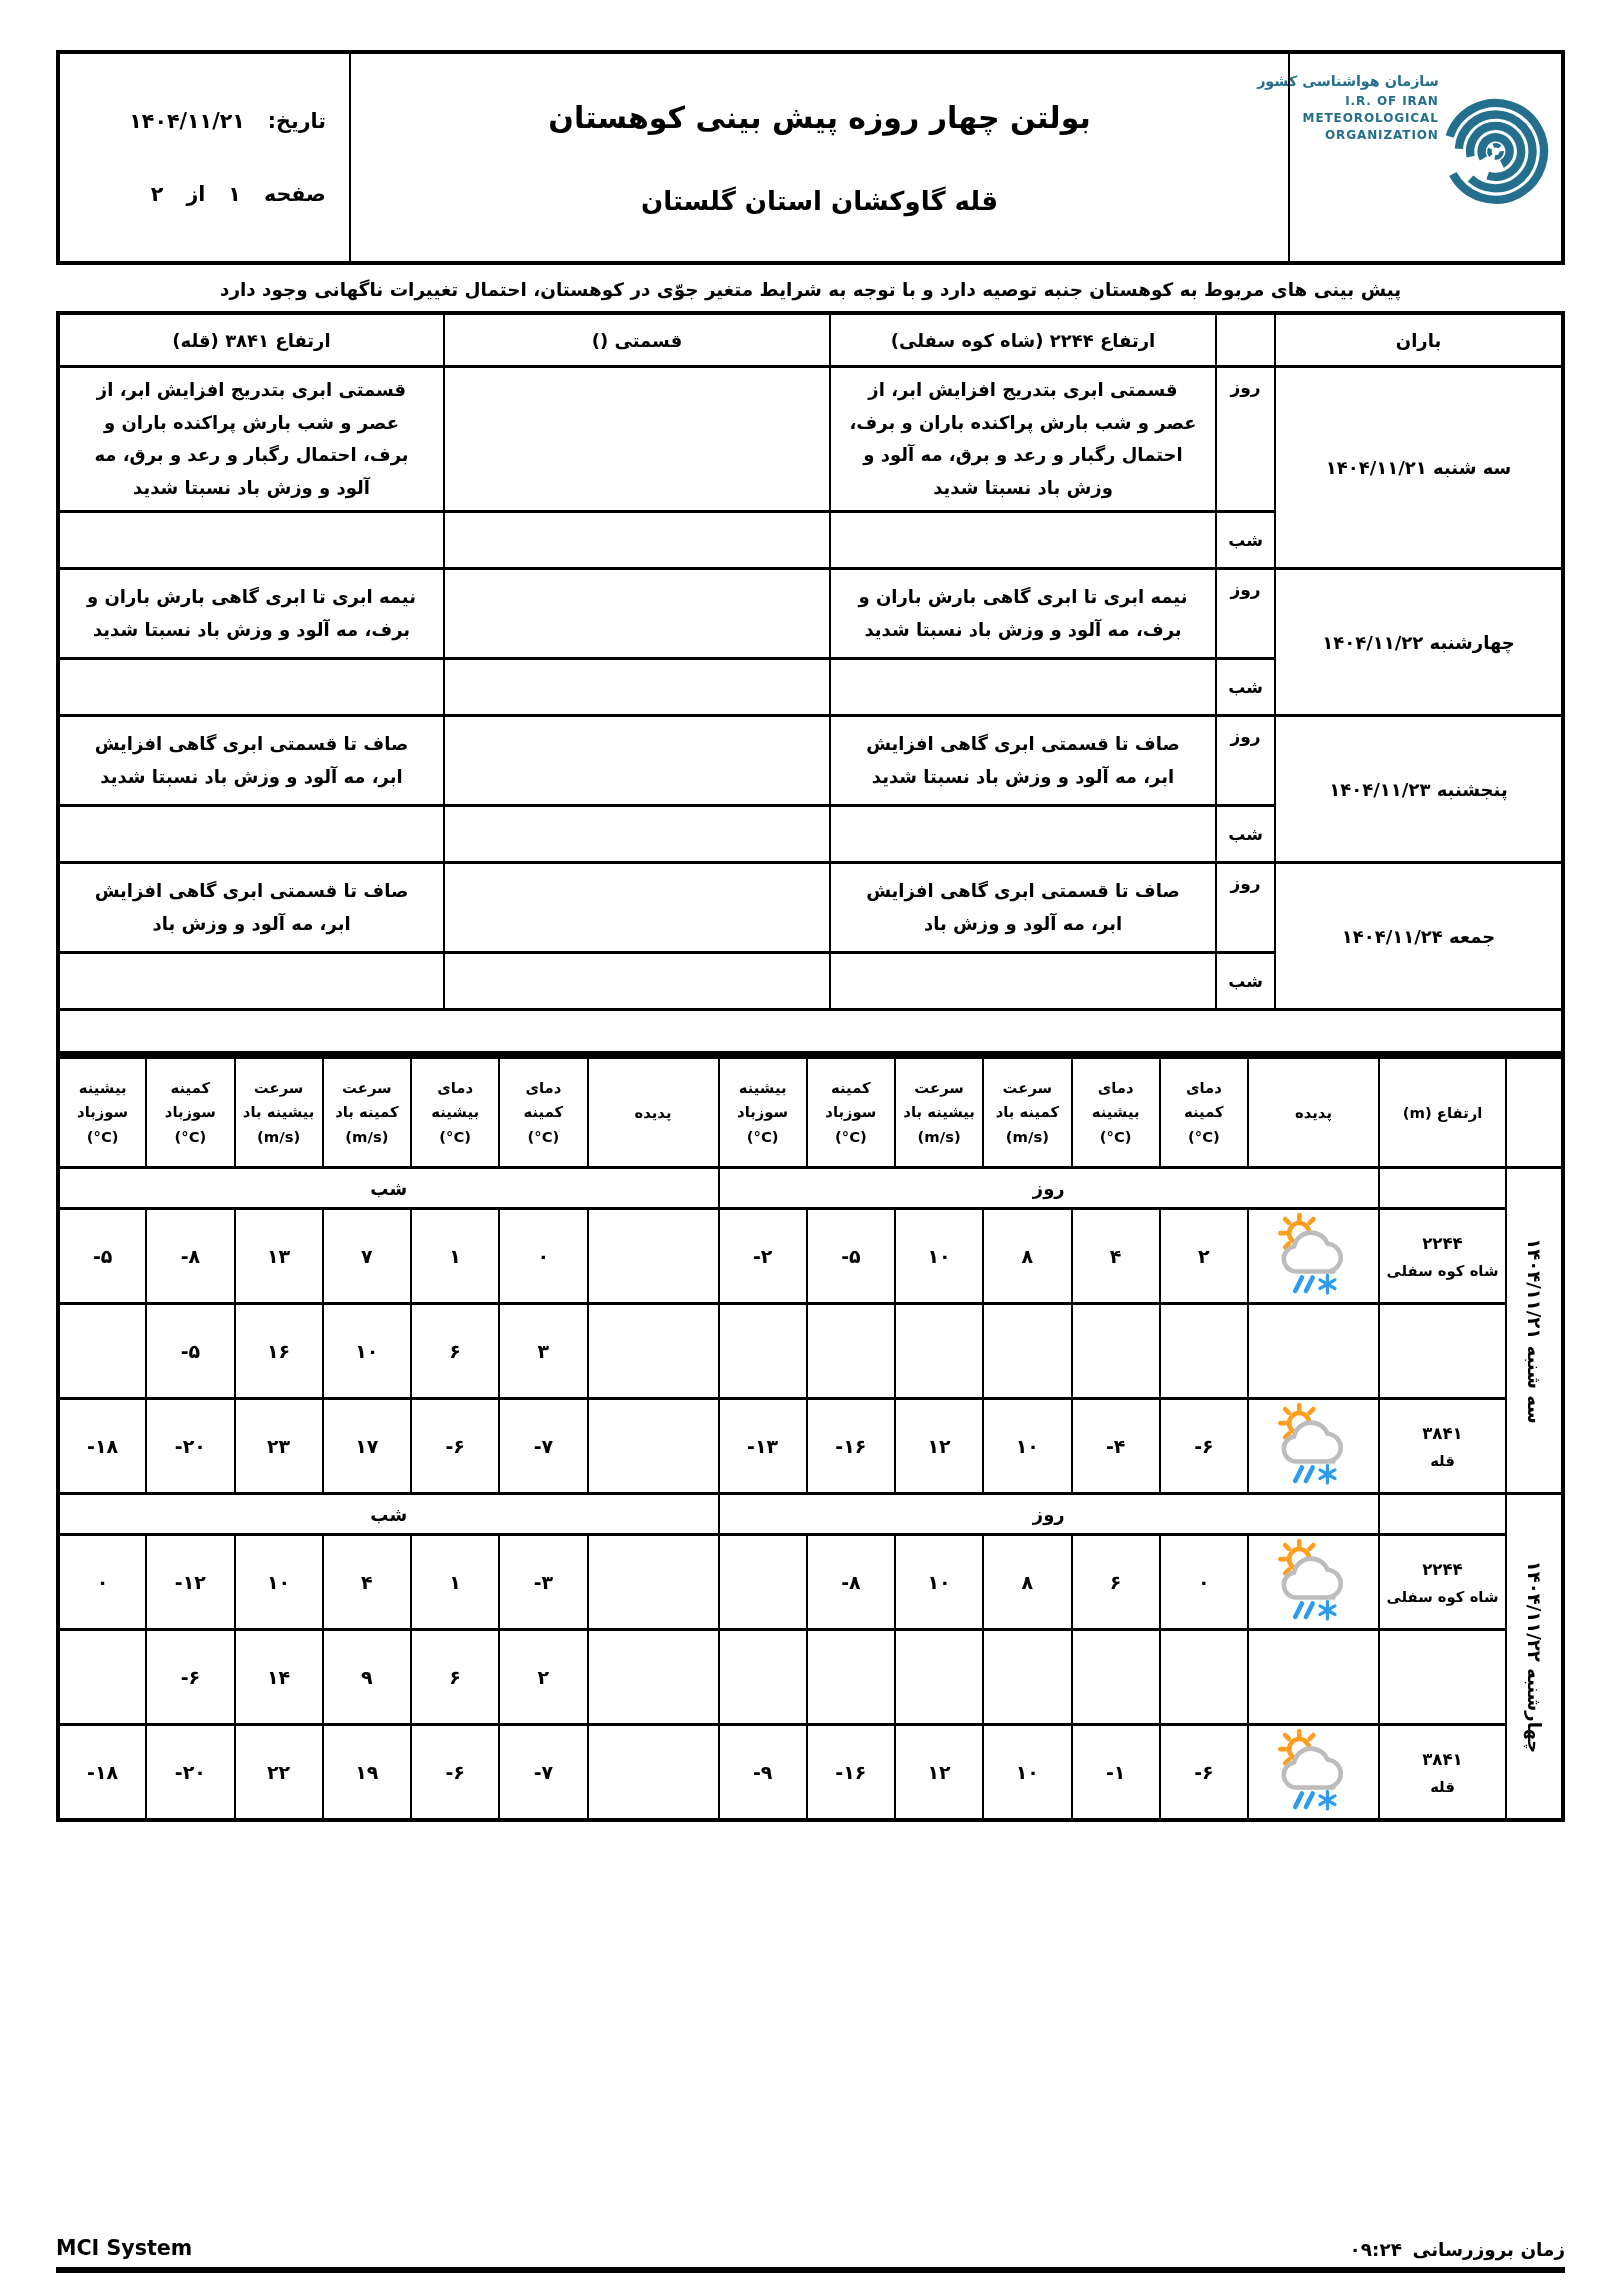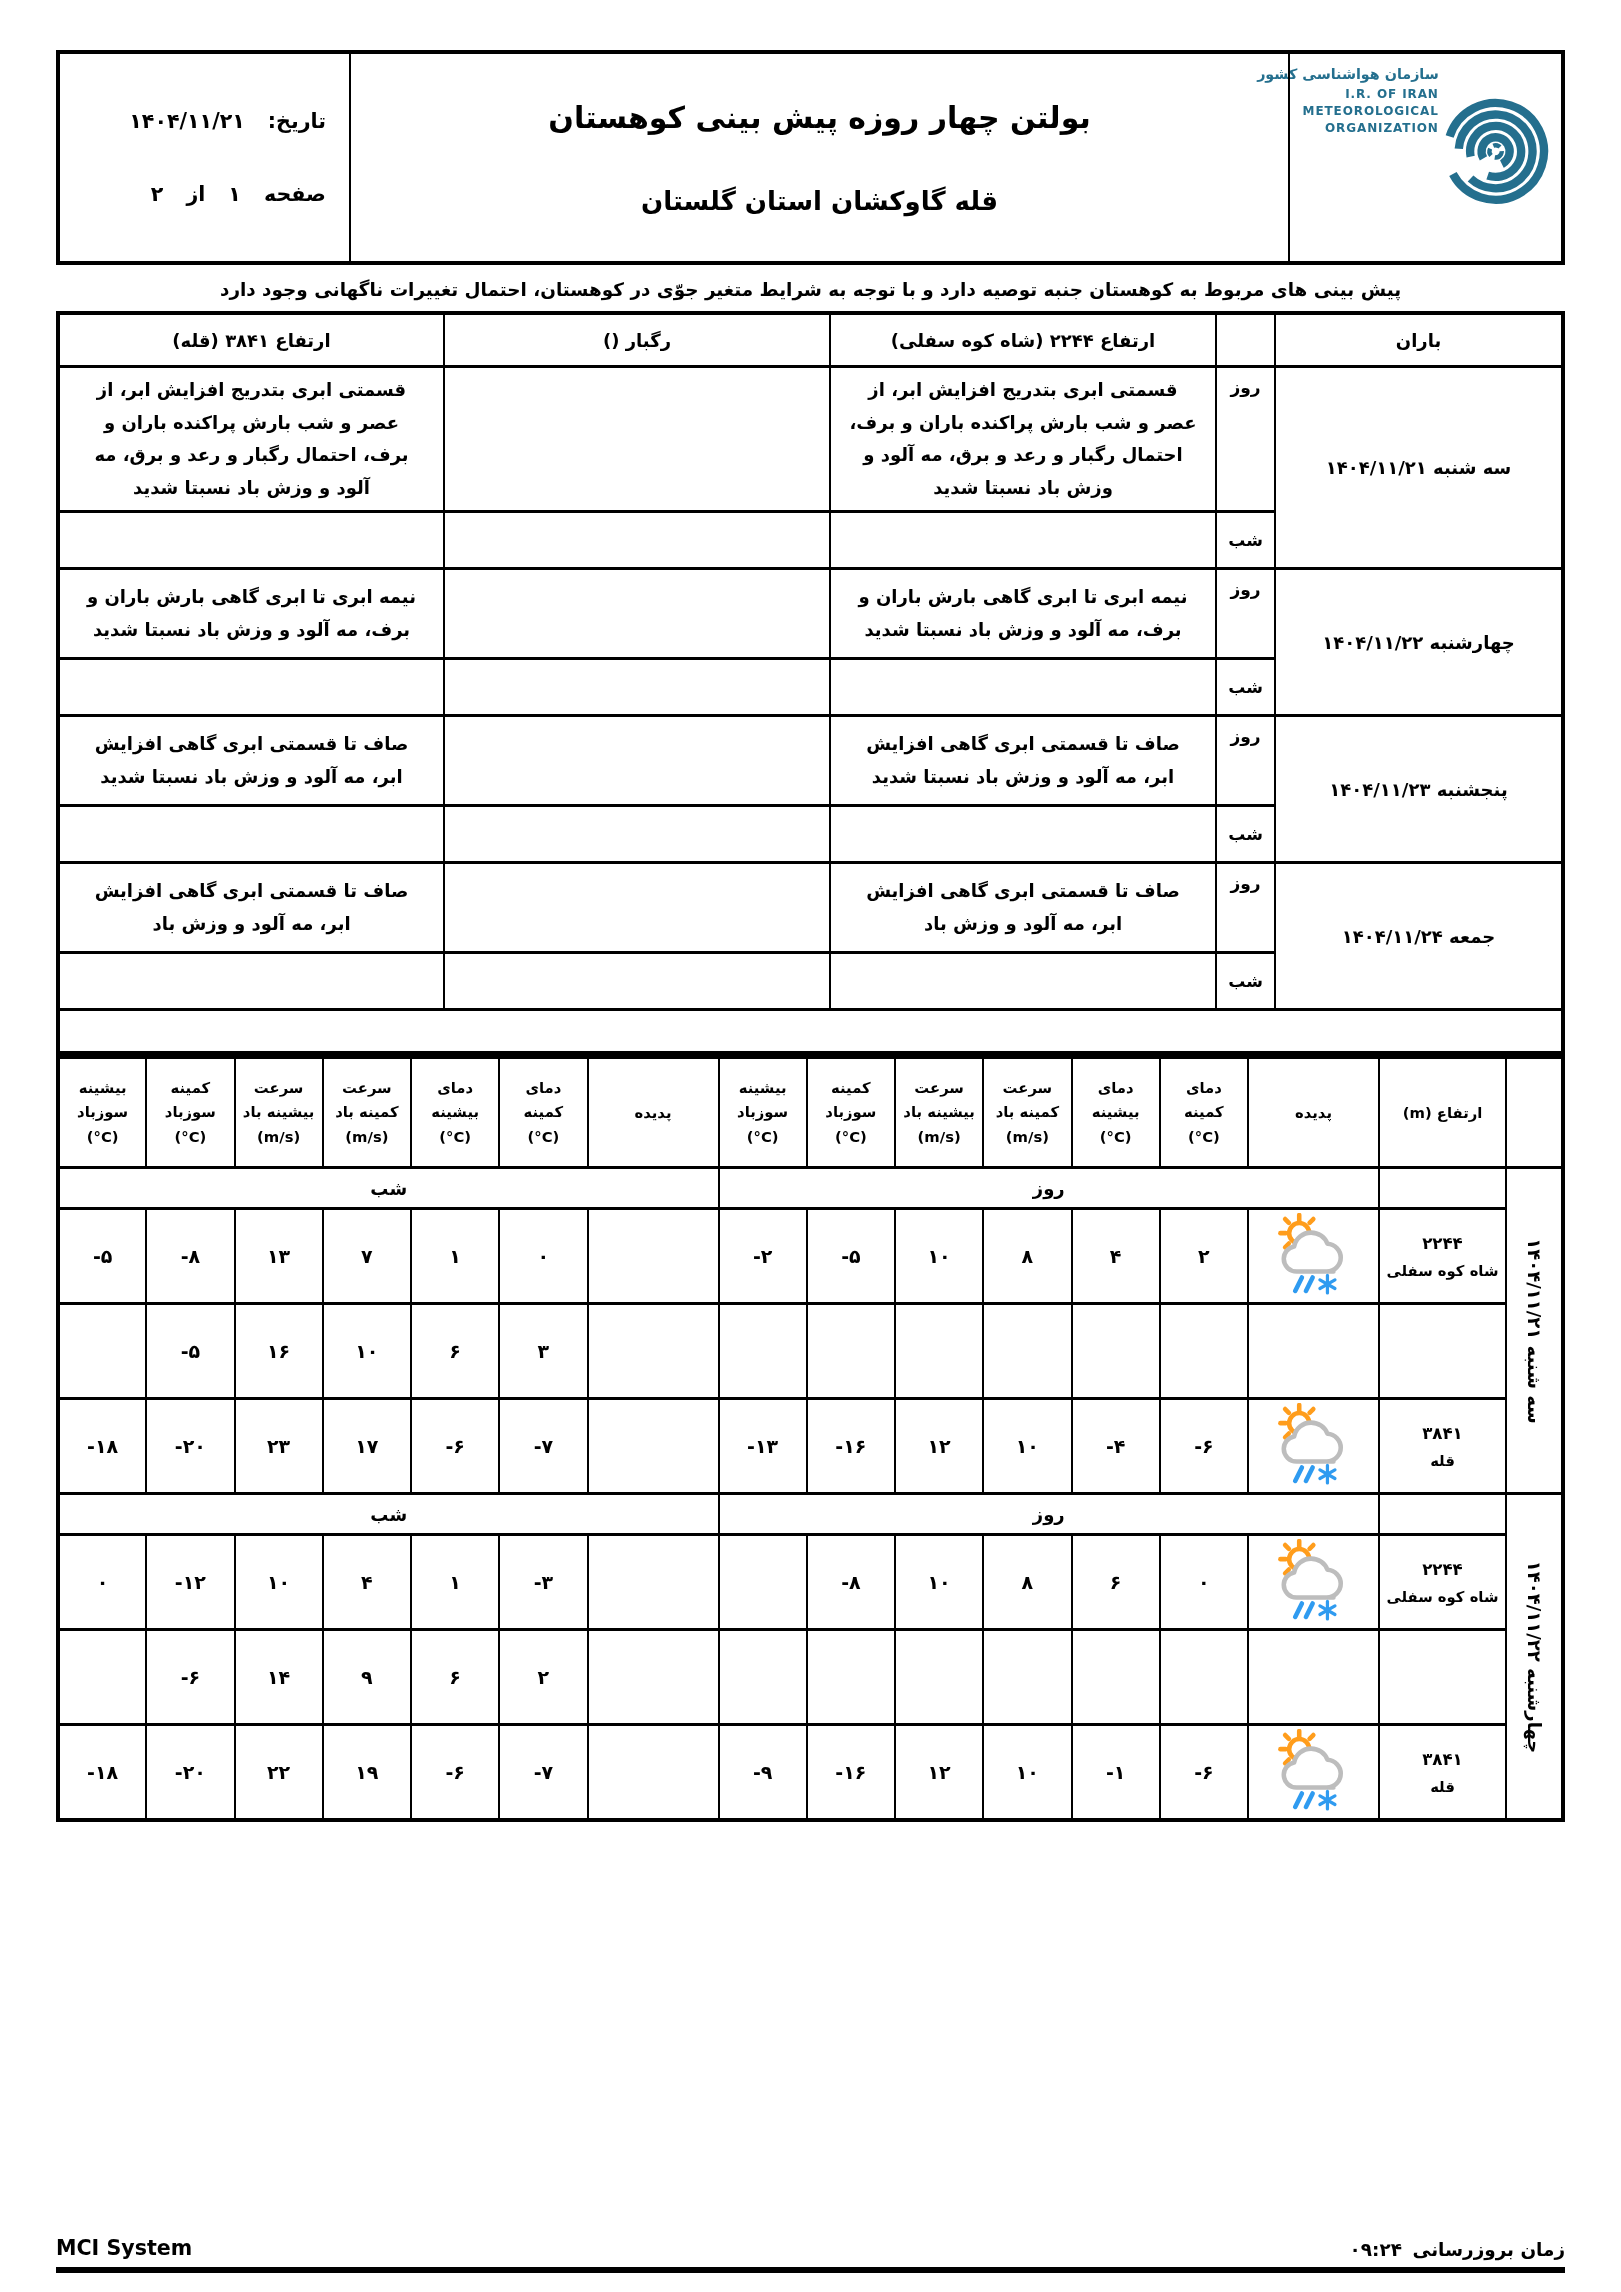--- a/index.html
+++ b/index.html
@@ -5,21 +5,21 @@
   * { box-sizing: border-box; margin: 0; padding: 0; }
   body { background:#e8e8e8; font-family:"DejaVu Sans", sans-serif; color:#000; }
   .page { position:relative; width:1621px; height:2293px; background:#fff; margin:0 auto; overflow:hidden; }
   .content { padding:50px 56px 0 56px; }
 
   
   .hdr { display:flex; height:215px; border:4.5px solid #000; }
   .hdr > div + div { border-left:none; border-right:2.2px solid #000; }
   .hdr-logo { width:271px; padding:9px 7.2px; }
   .logo-inner { direction:ltr; display:flex; justify-content:flex-end; align-items:flex-start; height:100%; }
-  .logo-text { text-align:right; margin-top:3px; color:#246f8e; }
+  .logo-text { text-align:right; margin-top:10px; color:#246f8e; }
   .logo-text .fa { font-size:14.3px; font-weight:700; margin-bottom:3.6px; white-space:nowrap; }
   .logo-text .en { font-size:12px; font-weight:700; letter-spacing:0.9px; line-height:1.45; white-space:nowrap; }
   .logo-mark { flex:0 0 auto; margin-top:3.6px; }
   .hdr-center { flex:1; display:flex; flex-direction:column; justify-content:space-around; align-items:center; padding:20px 9px; }
   .hdr-title { font-size:30px; font-weight:700; }
   .hdr-subtitle { font-size:26px; font-weight:700; }
   .hdr-datebox { width:291px; display:flex; flex-direction:column; justify-content:space-around; padding:30px 23px; }
   .hdr-row { display:flex; align-items:center; font-size:20.6px; font-weight:600; gap:23px; }
   .hdr-row .v { letter-spacing:0.4px; }
 
@@ -117,21 +117,21 @@
           <col style="width:59px">
           <col>
           <col>
           <col>
         </colgroup>
       <tbody>
         <tr class="h">
           <td>باران</td>
           <td></td>
           <td>ارتفاع ۲۲۴۴ (شاه کوه سفلی)</td>
-          <td>رگبار  ()</td>
+          <td>قسمتی  ()</td>
           <td>ارتفاع ۳۸۴۱ (قله)</td>
         </tr>
 
         <tr class="d1">
           <td class="datec" rowspan="2">سه شنبه ۱۴۰۴/۱۱/۲۱</td>
           <td class="per">روز</td>
           <td class="fc">قسمتی ابری بتدریج افزایش ابر، از عصر و شب بارش پراکنده باران و برف، احتمال رگبار و رعد و برق، مه آلود و وزش باد نسبتا شدید</td>
           <td class="fc"></td>
           <td class="fc">قسمتی ابری بتدریج افزایش ابر، از عصر و شب بارش پراکنده باران و برف، احتمال رگبار و رعد و برق، مه آلود و وزش باد نسبتا شدید</td>
         </tr>

